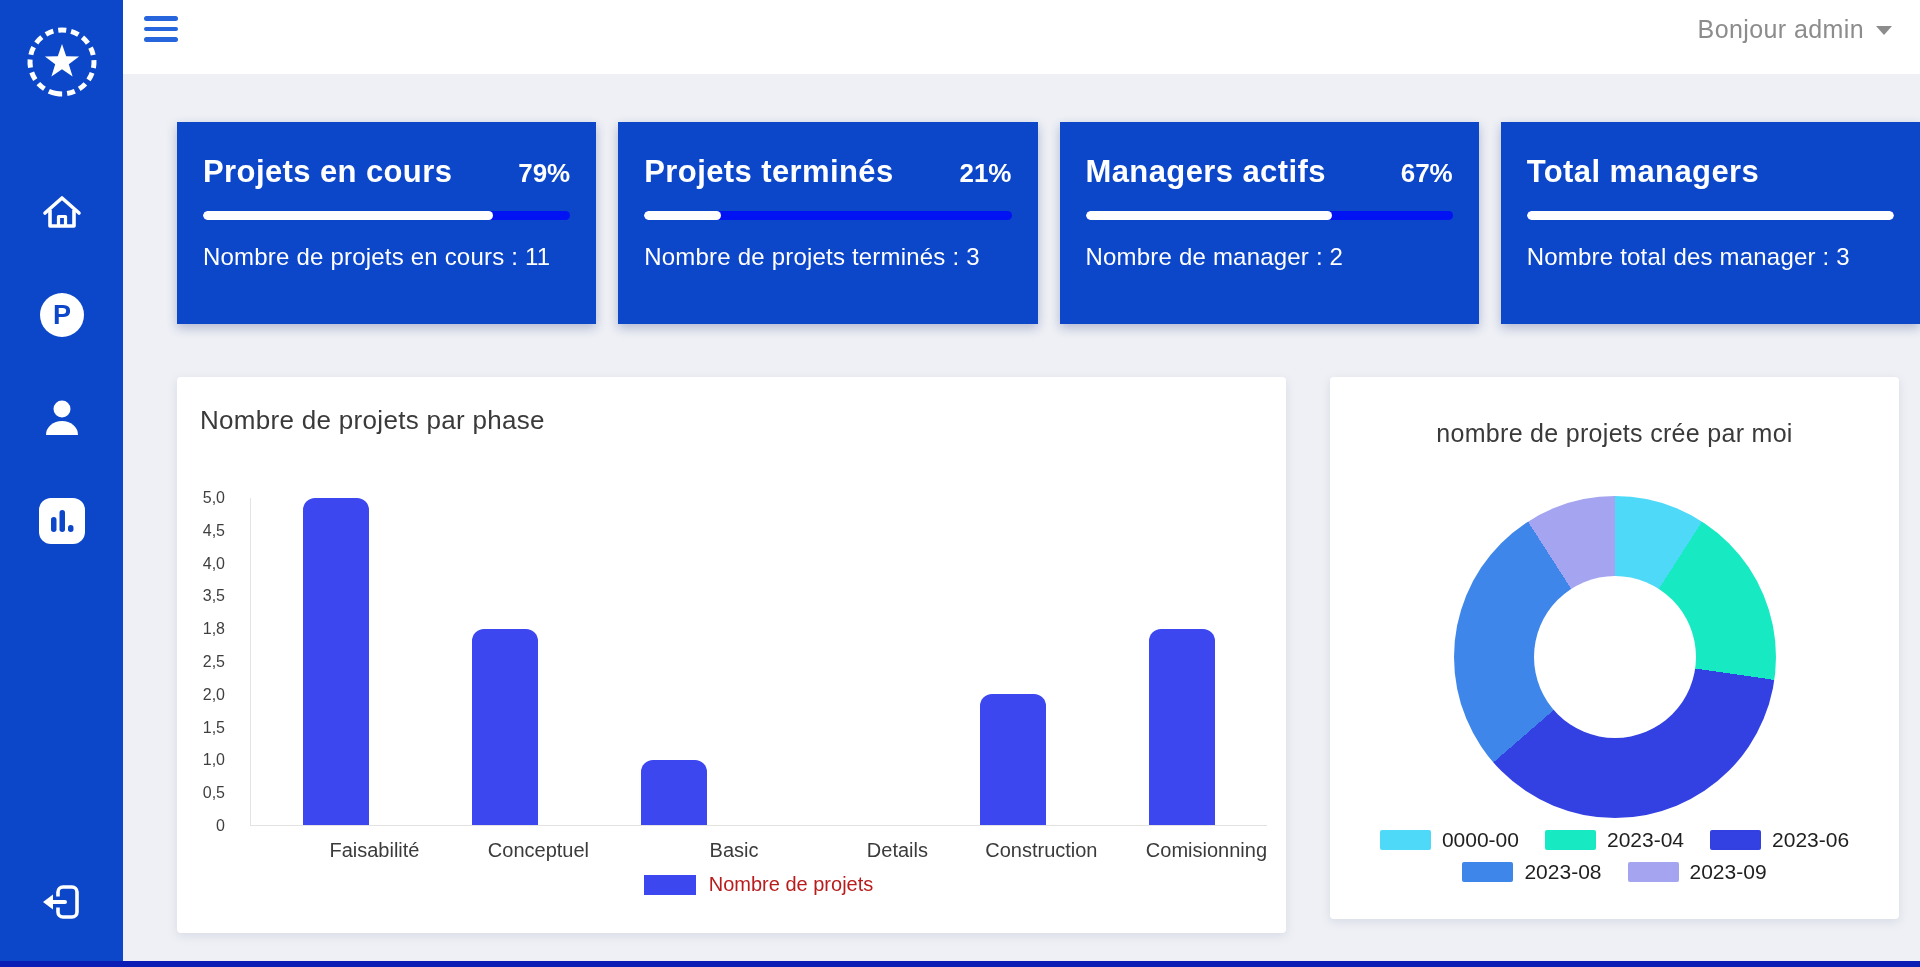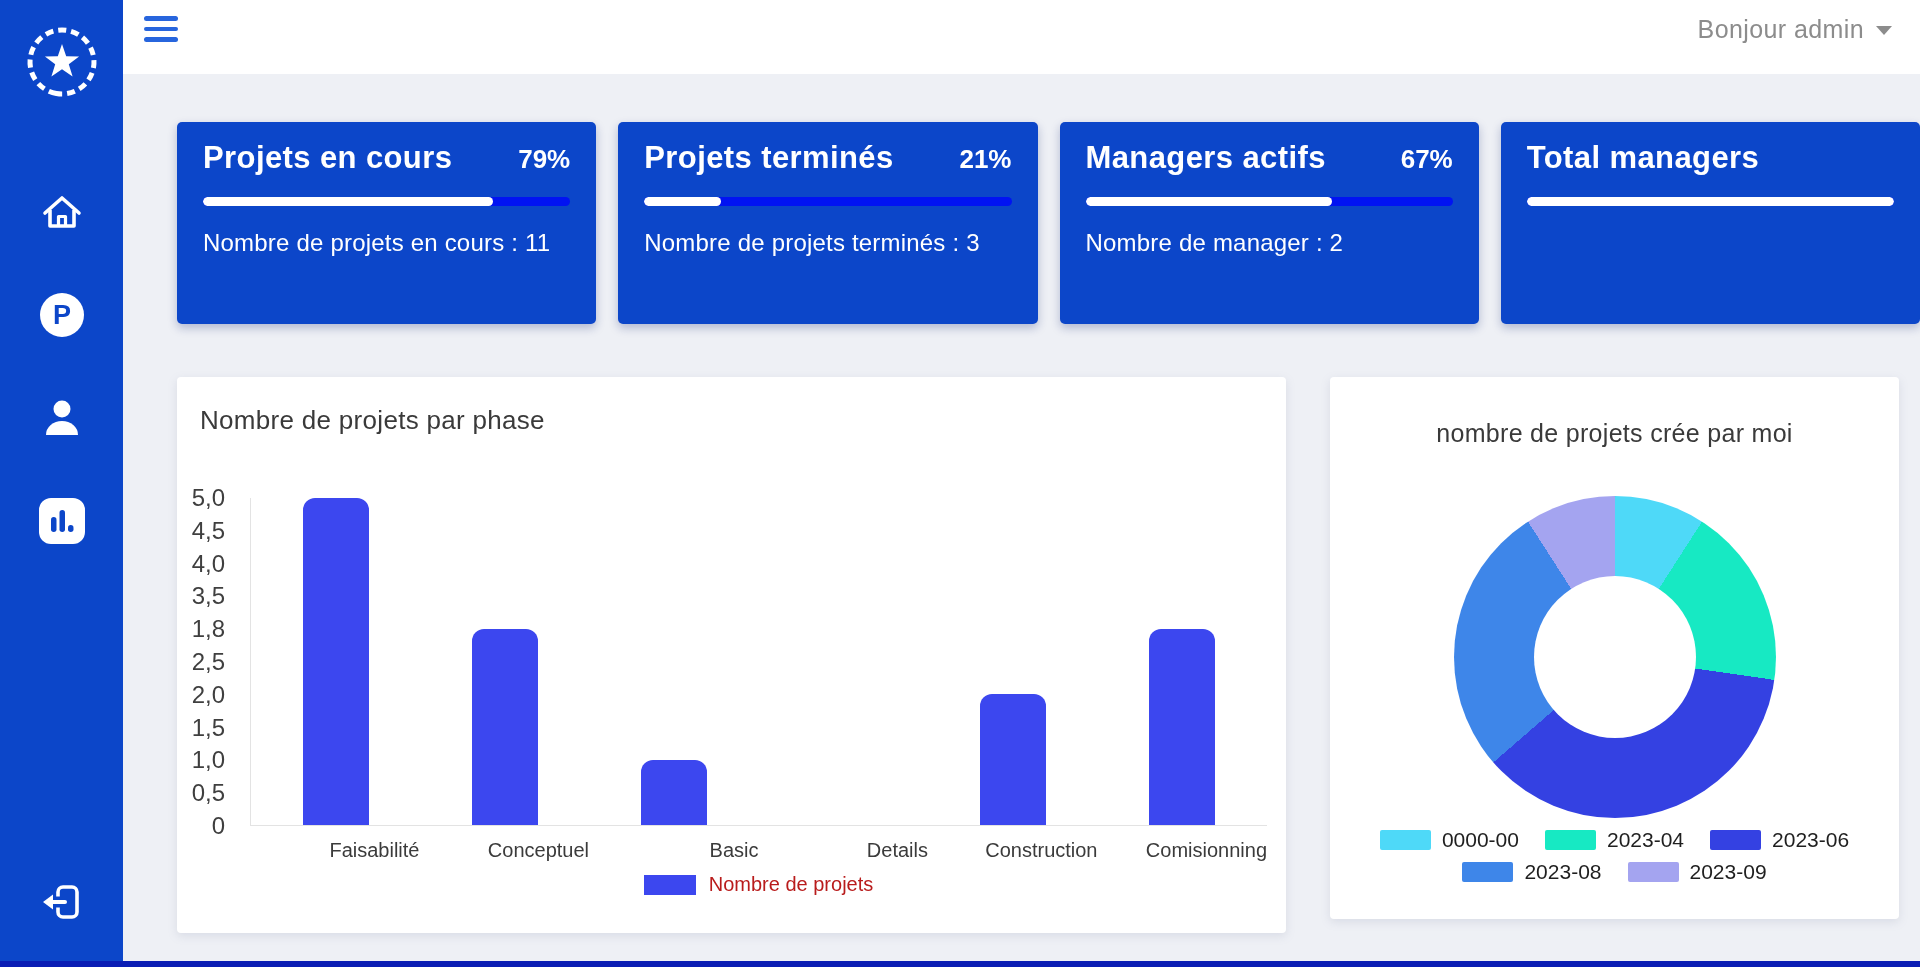--- a/index.html
+++ b/index.html
@@ -24,37 +24,37 @@
   .hamburger{width:34px;display:flex;flex-direction:column;gap:6px;cursor:pointer;}
   .hamburger span{display:block;height:4.5px;border-radius:3px;background:var(--ham);}
   .greeting{margin-left:auto;display:flex;align-items:center;gap:12px;cursor:pointer;
             color:var(--greet);font-size:25px;letter-spacing:.4px;}
   .caret{width:0;height:0;border-left:8px solid transparent;border-right:8px solid transparent;
          border-top:9px solid #8c8c8c;margin-top:3px;}
 
   
   .main{position:absolute;left:123px;top:74px;right:0;bottom:0;padding:48px 0 0 54px;}
   .cards{display:flex;gap:22px;}
-  .kpi-card{width:441px;height:202px;background:var(--brand);border-radius:5px;color:#fff;
-            padding:18px 26px;box-shadow:0 4px 10px rgba(20,40,120,.28);}
+  .kpi-card{width:441px;height:202px;background:var(--brand);border-radius:0;color:#fff;
+            padding:32px 26px;box-shadow:0 4px 10px rgba(20,40,120,.28);}
   .kpi-head{display:flex;justify-content:space-between;align-items:baseline;}
   .kpi-title{font-size:31px;font-weight:bold;letter-spacing:.4px;}
   .kpi-pct{font-size:26px;font-weight:bold;}
   .kpi-bar{margin-top:21px;height:9px;border-radius:6px;background:var(--track);overflow:hidden;}
   .kpi-fill{height:100%;background:#fff;border-radius:6px;}
   .kpi-sub{margin-top:23px;font-size:24px;letter-spacing:.2px;}
 
   .panels{display:flex;gap:44px;margin-top:53px;}
   .panel{background:#fff;border-radius:4px;box-shadow:0 3px 10px rgba(120,130,160,.18);}
 
   
   .bar-panel{width:1109px;height:556px;position:relative;}
   .bar-title{position:absolute;left:23px;top:28px;font-size:26px;color:#3a3a3a;letter-spacing:.3px;}
   .y-axis{position:absolute;left:0;top:121px;width:60px;height:328px;}
-  .ytick{position:absolute;right:12px;transform:translateY(-50%);font-size:24px;color:#3f3f3f;}
+  .ytick{position:absolute;right:12px;transform:translateY(-50%);font-size:16px;color:#3f3f3f;}
   .plot{position:absolute;left:73px;top:121px;width:1017px;height:328px;
         border-left:1px solid #e3e3e3;border-bottom:1px solid #e3e3e3;display:flex;align-items:flex-end;}
   .bar-col{flex:1;height:100%;display:flex;align-items:flex-end;justify-content:center;}
   .bar{width:66px;border-radius:12px 12px 0 0;}
   .x-labels{position:absolute;left:73px;top:462px;width:1017px;display:flex;}
   .xlabel{flex:1;text-align:right;font-size:20px;color:#3b3b3b;}
   .bar-legend{position:absolute;left:73px;top:496px;width:1017px;display:flex;
               justify-content:center;align-items:center;gap:13px;}
   .bar-swatch{width:52px;height:20px;display:inline-block;}
   .bar-legend-label{font-size:20px;color:#b91c1c;}
@@ -168,20 +168,21 @@
       <div class="kpi-sub">Nombre de manager : 2</div>
     </div>
     <div class="kpi-card">
       <div class="kpi-head">
         <span class="kpi-title">Total managers</span>
         <span class="kpi-pct"></span>
       </div>
       <div class="kpi-bar">
           <div class="kpi-fill" style="width: 100%;"></div>
         </div>
+      <div class="kpi-sub">Nombre total des manager : 3</div>
     </div>
   </section>
 
   <section class="panels">
 
     <div class="panel bar-panel">
       <div class="bar-title">Nombre de projets par phase</div>
       <div class="y-axis">
           <span class="ytick" style="top: 0%;">5,0</span>
           <span class="ytick" style="top: 10%;">4,5</span>

